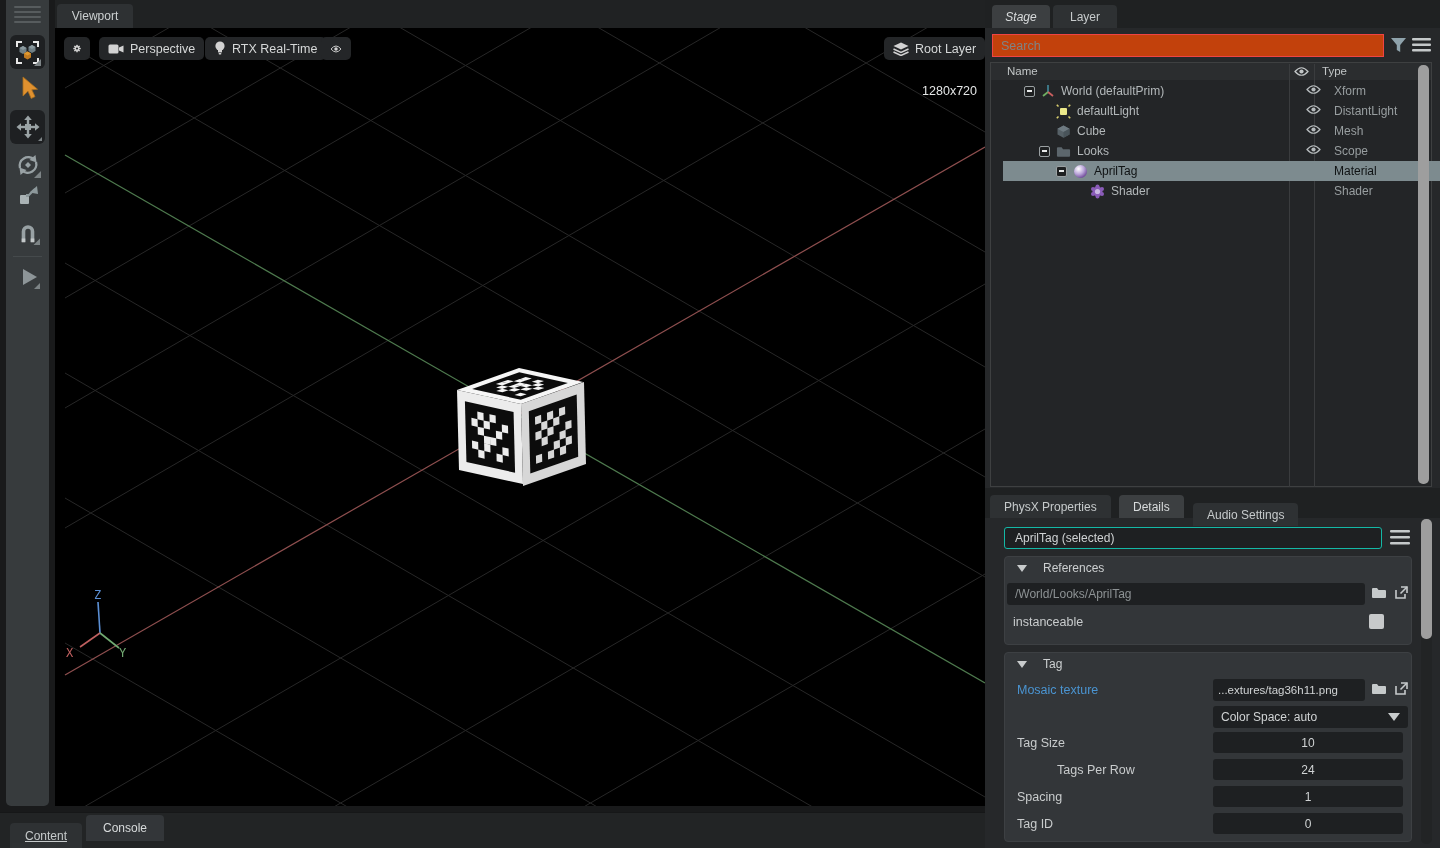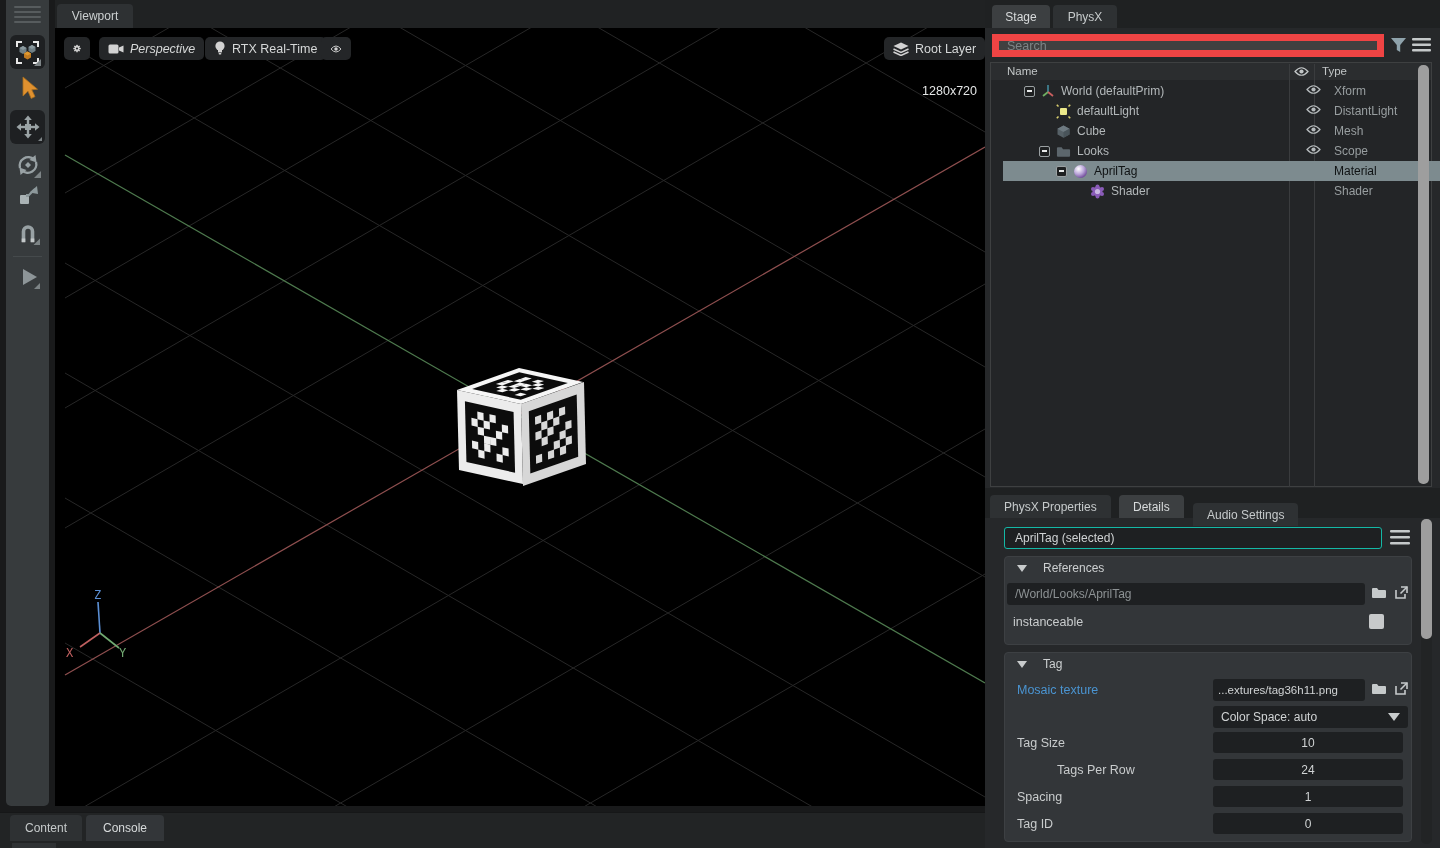--- a/index.html
+++ b/index.html
@@ -22,21 +22,21 @@
   .vp-canvas{left:55px;top:28px;width:930px;height:778px;background:#000;}
   .vbtn{top:37px;height:23px;background:#242628;border-radius:5px;display:flex;align-items:center;
         justify-content:center;gap:6px;color:#d6d8d8;font-size:12.5px;padding:0 9px;box-sizing:border-box;}
   .stats{color:#e4e6e6;font-size:12.5px;text-align:right;right:463px;width:400px;}
   
   .rpanel{left:985px;top:0;width:455px;height:848px;background:#26282a;}
   .tabstrip{background:#1f2122;}
   .ptab{height:23px;border-radius:4px 4px 0 0;display:flex;align-items:center;justify-content:center;
         color:#c6cacb;background:#2e3133;padding:0 14px;box-sizing:border-box;}
   .ptab.on{background:#3c3f41;color:#d8dbdc;}
-  .search{left:992px;top:34px;width:392px;height:23px;background:#404040;border:7px solid #ef4444;
+  .search{left:992px;top:34px;width:392px;height:23px;background:#c2410c;border:1px solid #ef4444;
           color:#c8cccd;font-family:"Liberation Sans",sans-serif;font-size:12.5px;padding:0 8px;box-sizing:border-box;outline:none;}
   .search::placeholder{color:#7e8486;}
   .tree{left:990px;top:62px;width:442px;height:425px;background:#232527;border:1px solid #3e4041;box-sizing:border-box;}
   .thead{left:0;top:0;width:100%;height:17px;background:#2b2d2f;color:#c2c6c7;font-size:11.5px;}
   .colsep{top:0;width:1px;height:423px;background:#3a3c3e;}
   .trow{left:12px;width:425px;height:20px;display:flex;align-items:center;color:#b3b8ba;}
   .trow.sel{background:#7d8b8f;color:#101314;}
   .trow .nm{white-space:nowrap;}
   .rtype{position:absolute;left:331px;font-size:12px;color:#989ea0;}
   .trow.sel .rtype{color:#101314;}
@@ -256,21 +256,21 @@
       <g fill="#d2d2d2">
         <rect x="6" y="0.5" width="3" height="14" rx="1"></rect>
         <rect x="6" y="0.5" width="3" height="14" rx="1" transform="rotate(45 7.5 7.5)"></rect>
         <rect x="6" y="0.5" width="3" height="14" rx="1" transform="rotate(90 7.5 7.5)"></rect>
         <rect x="6" y="0.5" width="3" height="14" rx="1" transform="rotate(135 7.5 7.5)"></rect>
         <circle cx="7.5" cy="7.5" r="4.6"></circle>
       </g>
       <circle cx="7.5" cy="7.5" r="2" fill="#242628"></circle>
     </svg>
   </div>
-  <div class="abs vbtn" style="left:99px;font-style:italic;">
+  <div class="abs vbtn" style="left:99px;">
     <svg width="16" height="12" viewBox="0 0 16 12">
       <rect x="0.5" y="1.5" width="10" height="9" rx="1.5" fill="#d2d2d2"></rect>
       <polygon points="11,4.5 15.5,2.5 15.5,9.5 11,7.5" fill="#d2d2d2"></polygon>
     </svg>
     <span>Perspective</span>
   </div>
   <div class="abs vbtn" style="left:205px;">
     <svg width="12" height="15" viewBox="0 0 12 15">
       <circle cx="6" cy="5" r="4.6" fill="#d2d2d2"></circle>
       <rect x="4" y="9" width="4" height="2.4" fill="#d2d2d2"></rect>
@@ -290,25 +290,25 @@
       <path d="M0.5 7 L8 10.5 L15.5 7" fill="none" stroke="#d2d2d2" stroke-width="1.5"></path>
       <path d="M0.5 10 L8 13.5 L15.5 10" fill="none" stroke="#d2d2d2" stroke-width="1.5"></path>
     </svg>
     <span>Root Layer</span>
   </div>
 
   <div class="abs stats" style="top:84px;">1280x720</div>
 
   <div class="abs rpanel"></div>
   <div class="abs tabstrip" style="left:985px;top:0;width:455px;height:28px;"></div>
-  <div class="abs ptab on" style="left:992px;top:5px;width:58px;">
+  <div class="abs ptab on" style="left:992px;top:5px;width:58px;font-style:italic;">
     <span>Stage</span>
   </div>
   <div class="abs ptab" style="left:1053px;top:5px;width:64px;">
-    <span>PhysX</span>
+    <span>Layer</span>
   </div>
 
   <input class="abs search" placeholder="Search" style="">
   <svg class="abs" style="left:1390px;top:37px;" width="17" height="16" viewBox="0 0 17 16">
     <polygon points="1,1 16,1 10.2,8 10.2,15 6.8,13 6.8,8" fill="#8fa3ac"></polygon>
   </svg>
   <svg class="abs" style="left:1412px;top:38px;" width="19" height="14" viewBox="0 0 19 14">
     <g fill="#c5c9ca">
         <rect y="0" width="19" height="2.4" rx="1"></rect>
         <rect y="5.5" width="19" height="2.4" rx="1"></rect>
@@ -513,21 +513,21 @@
     <div class="abs fld" style="left:208px;top:160px;width:190px;height:21px;justify-content:center;">
       <span>0</span>
     </div>
   </div>
 
   <div class="abs sbar" style="left:1421px;top:519px;height:325px;">
     <div class="abs sthumb" style="top:0;height:120px;"></div>
   </div>
 
   <div class="abs btmbar">
-    <div class="abs ptab" style="left:10px;top:2px;width:72px;height:26px;">
+    <div class="abs ptab" style="left:10px;top:10px;width:72px;height:26px;text-decoration:underline;">
       <span>Content</span>
     </div>
     <div class="abs ptab on" style="left:86px;top:2px;width:78px;height:26px;background:#333639;">
       <span>Console</span>
     </div>
     <div class="abs" style="left:12px;top:30px;width:44px;height:6px;background:#2f3234;"></div>
   </div>
 
 </div>
 

